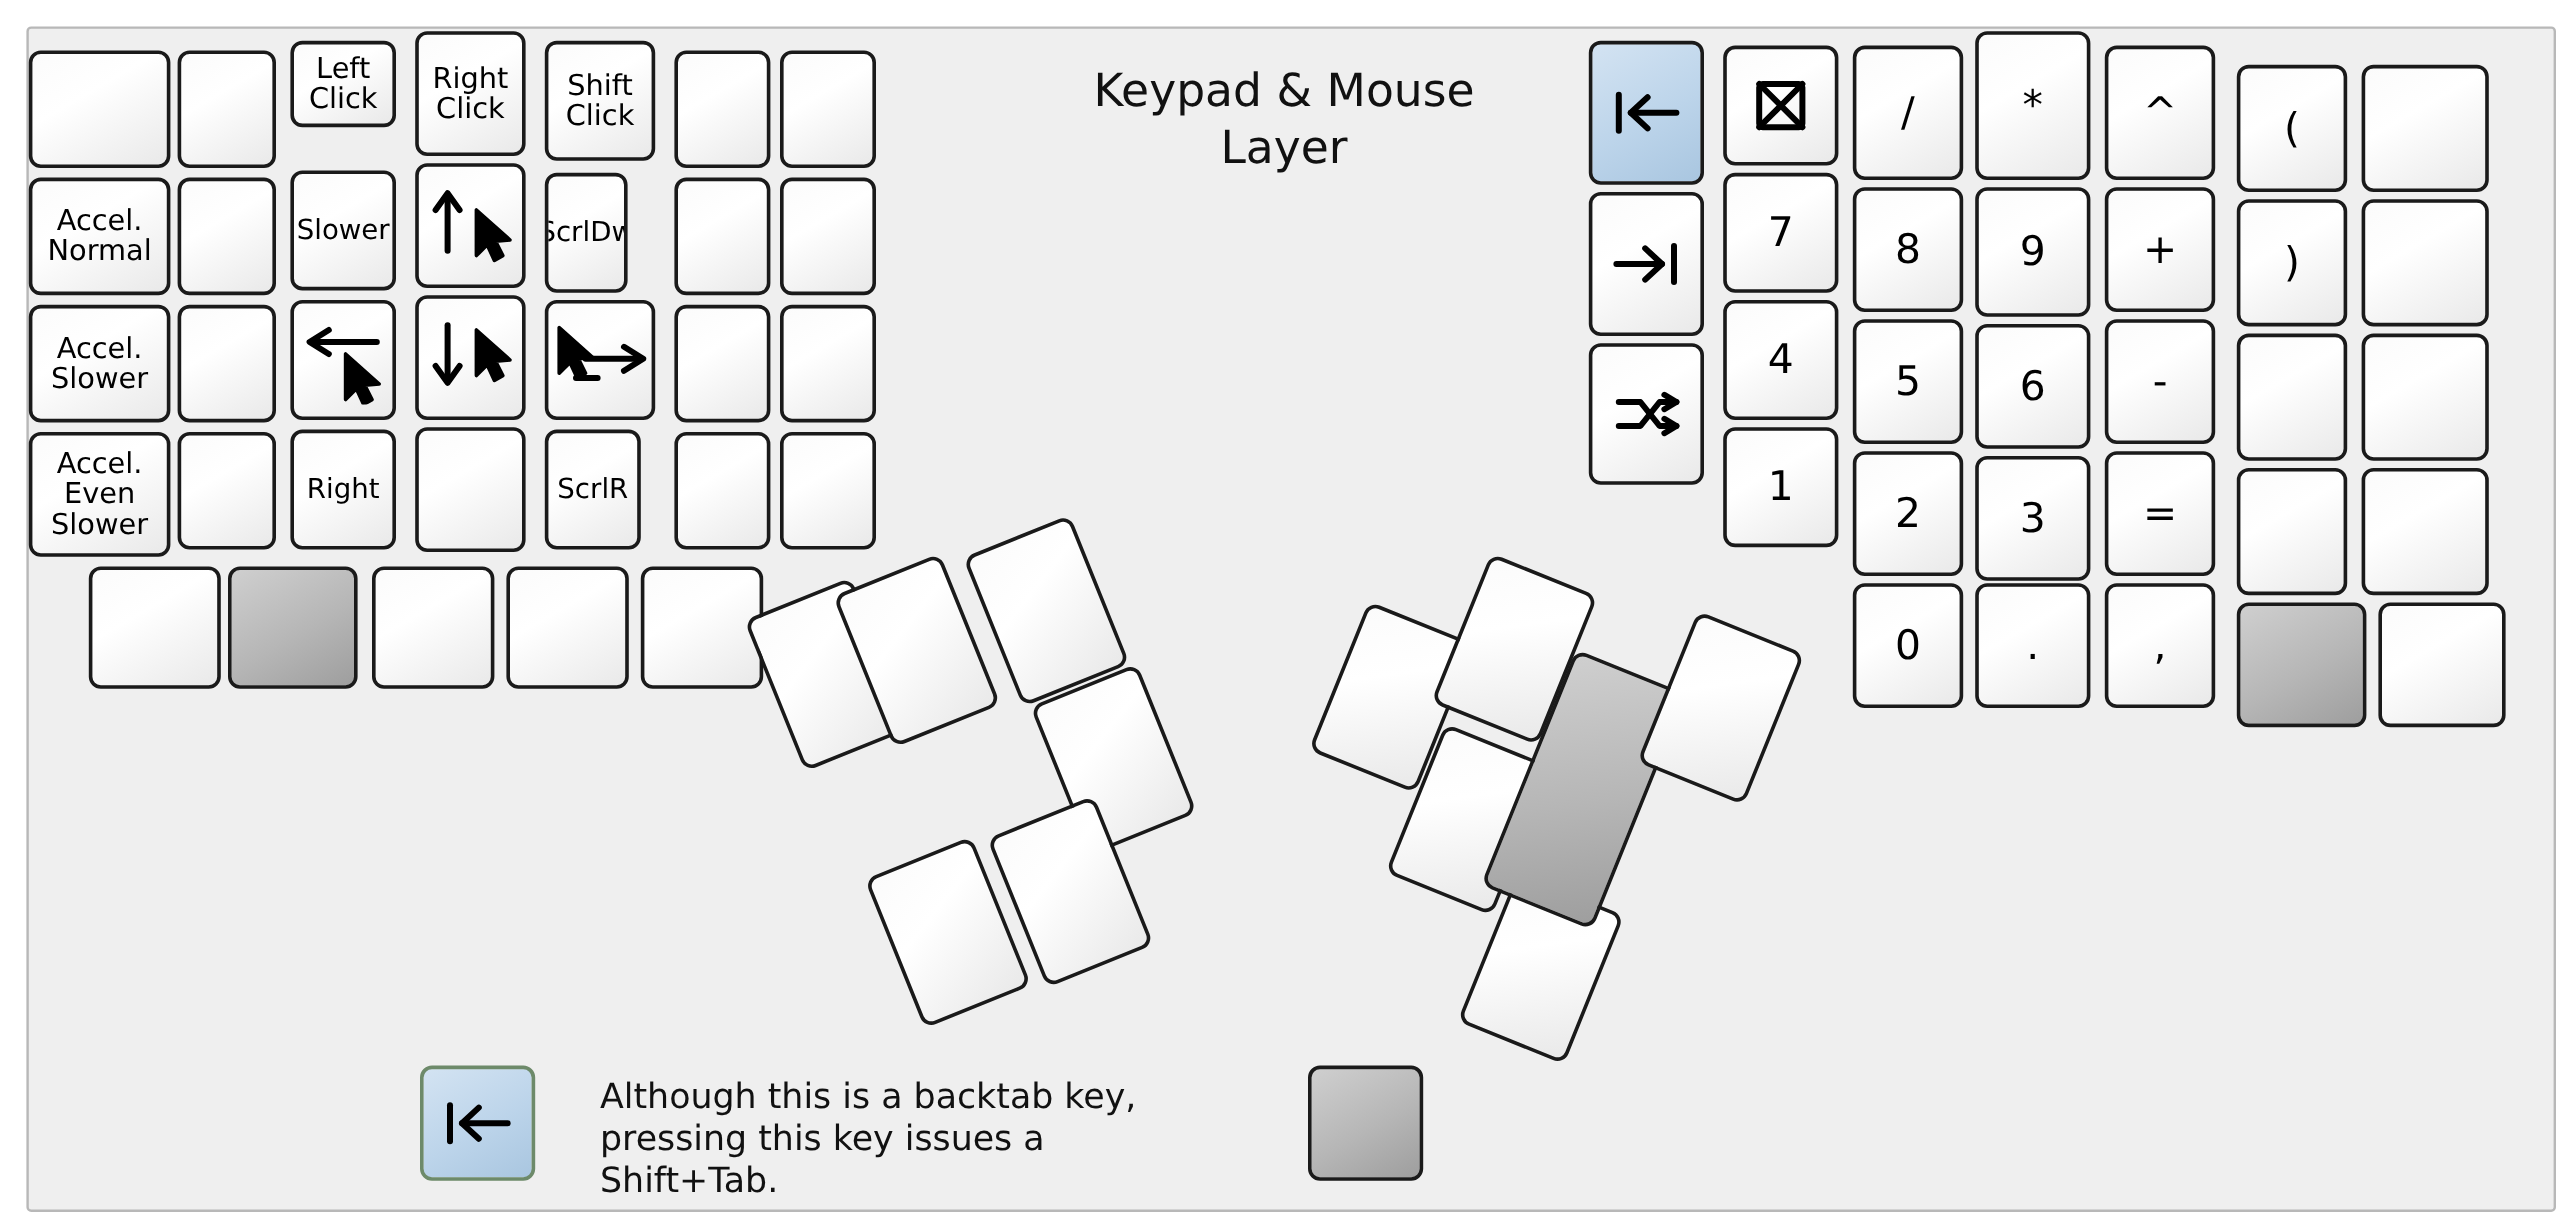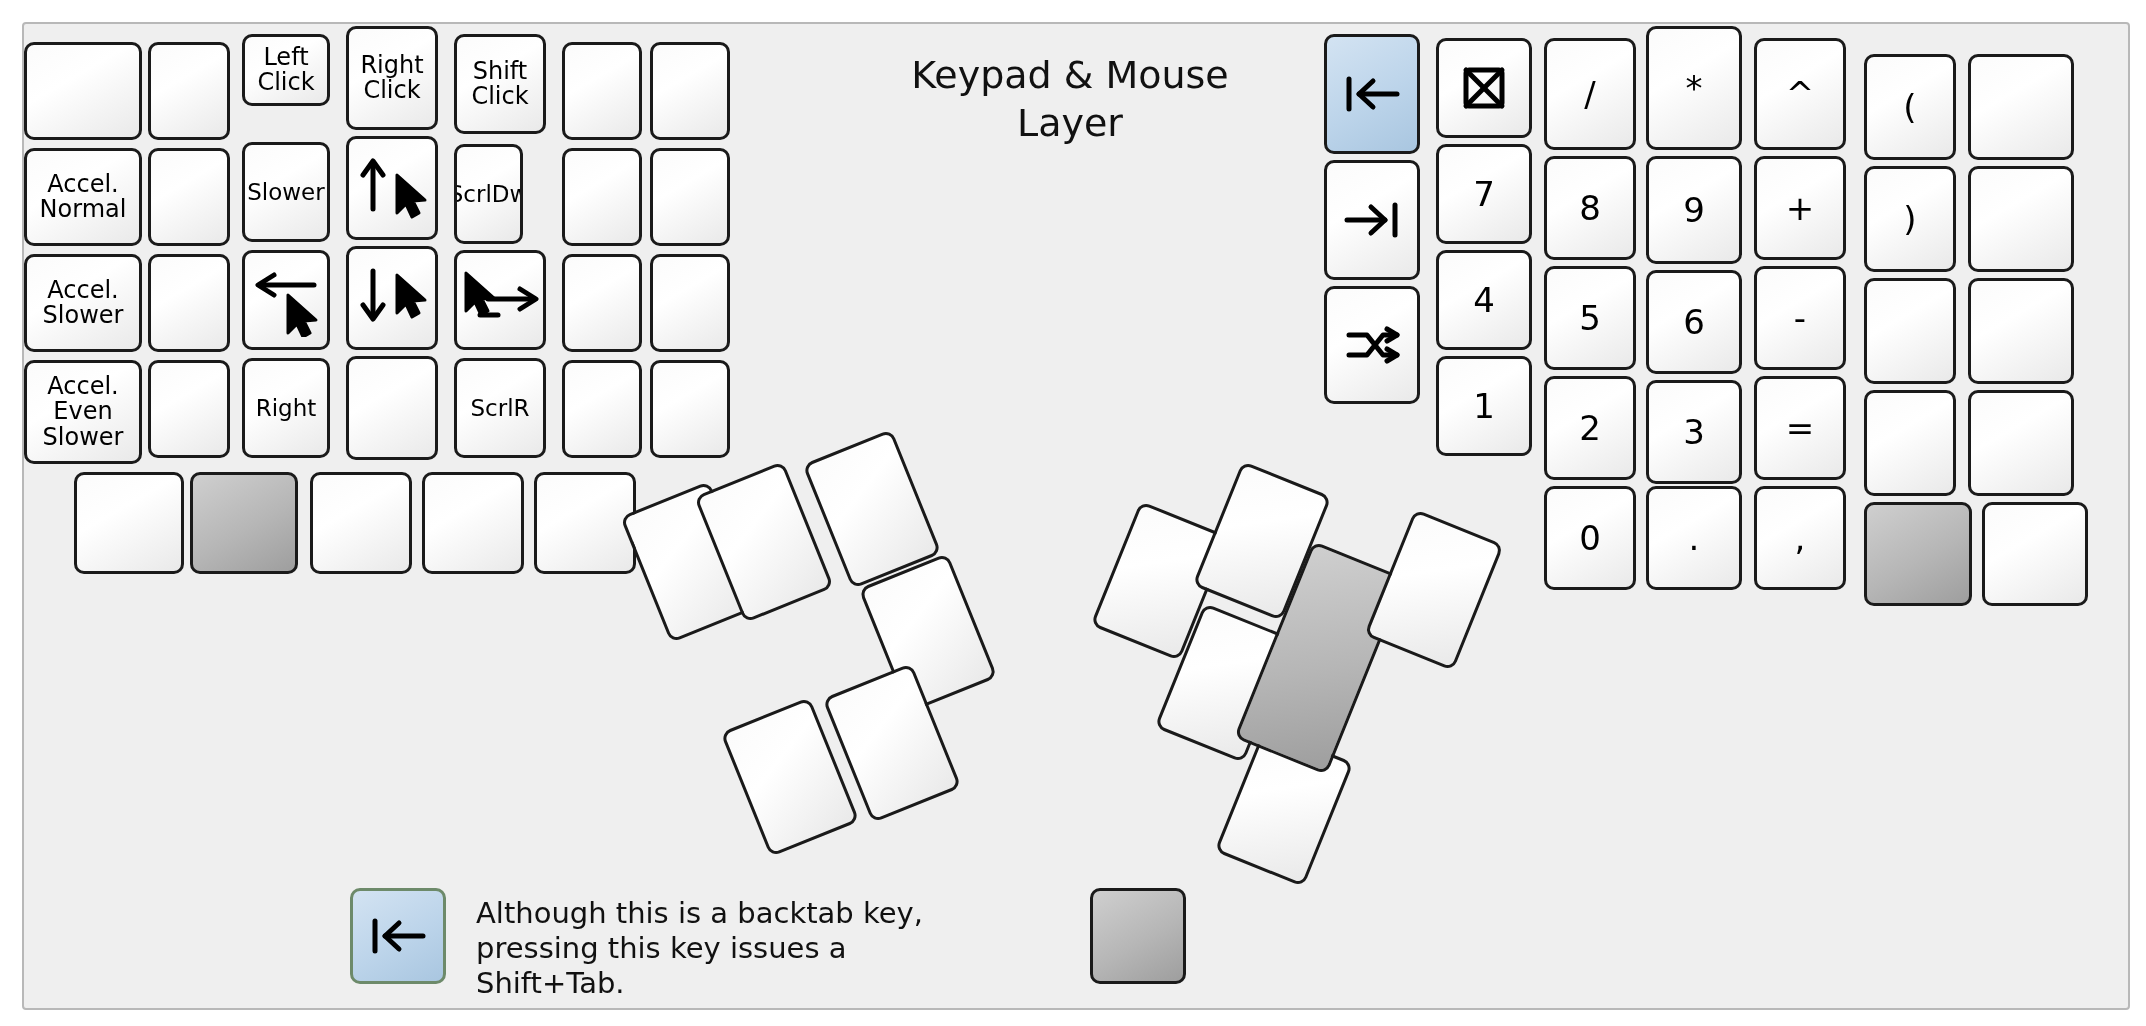--- a/index.html
+++ b/index.html
@@ -176,21 +176,21 @@
         <div class="key" style="left: 0px; top: 336px; width: 118px; height: 104px;">
           <span class="lbl">Accel.
 Even
 Slower</span>
         </div>
         <div class="key" style="left: 124px; top: 336px; width: 82px; height: 98px;"></div>
         <div class="key" style="left: 218px; top: 334px; width: 88px; height: 100px;">
           <span class="lbl" style="font-size: 23px;">Right</span>
         </div>
         <div class="key" style="left: 322px; top: 332px; width: 92px; height: 104px;"></div>
-        <div class="key" style="left: 430px; top: 334px; width: 92px; height: 100px;">
+        <div class="key" style="left: 430px; top: 334px; width: 80px; height: 100px;">
           <span class="lbl" style="font-size: 23px;">ScrlR</span>
         </div>
         <div class="key" style="left: 538px; top: 336px; width: 80px; height: 98px;"></div>
         <div class="key" style="left: 626px; top: 336px; width: 80px; height: 98px;"></div>
         <div class="key" style="left: 50px; top: 448px; width: 110px; height: 102px;"></div>
         <div class="key trans" style="left: 166px; top: 448px; width: 108px; height: 102px;"></div>
         <div class="key" style="left: 286px; top: 448px; width: 102px; height: 102px;"></div>
         <div class="key" style="left: 398px; top: 448px; width: 102px; height: 102px;"></div>
         <div class="key" style="left: 510px; top: 448px; width: 102px; height: 102px;"></div>
         <div class="key" style="left: 618px; top: 470px; width: 96px; height: 136px; transform: rotate(-22deg);"></div>
@@ -307,21 +307,21 @@
         <div class="key trans" style="left: 1840px; top: 478px; width: 108px; height: 104px;"></div>
         <div class="key" style="left: 1958px; top: 478px; width: 106px; height: 104px;"></div>
         <div class="key" style="left: 1088px; top: 490px; width: 96px; height: 134px; transform: rotate(22deg);"></div>
         <div class="key" style="left: 1190px; top: 450px; width: 96px; height: 134px; transform: rotate(22deg);"></div>
         <div class="key" style="left: 1152px; top: 592px; width: 96px; height: 134px; transform: rotate(22deg);"></div>
         <div class="key" style="left: 1212px; top: 716px; width: 96px; height: 134px; transform: rotate(22deg);"></div>
         <div class="key trans" style="left: 1246px; top: 528px; width: 100px; height: 212px; transform: rotate(22deg);"></div>
         <div class="key" style="left: 1362px; top: 498px; width: 96px; height: 136px; transform: rotate(22deg);"></div>
       </div>
     <div id="legends">
-        <div class="legend backtab-legend" style="left: 318px; top: 858px;">
+        <div class="legend backtab-legend" style="left: 318px; top: 858px; gap: 24px;">
           <div class="swatch">
             <div class="key backtab">
               <span>
                 <svg class="glyph-svg" width="62" height="42" viewBox="0 0 62 42">
                   <line x1="8" y1="6" x2="8" y2="36" stroke="#000" stroke-width="5" fill="none" stroke-linecap="round" stroke-linejoin="round"></line>
                   <line x1="18" y1="21" x2="56" y2="21" stroke="#000" stroke-width="5" fill="none" stroke-linecap="round" stroke-linejoin="round"></line>
                   <polyline points="32,8 18,21 32,34" stroke="#000" stroke-width="5" fill="none" stroke-linecap="round" stroke-linejoin="round"></polyline>
                 </svg>
               </span>
             </div>

